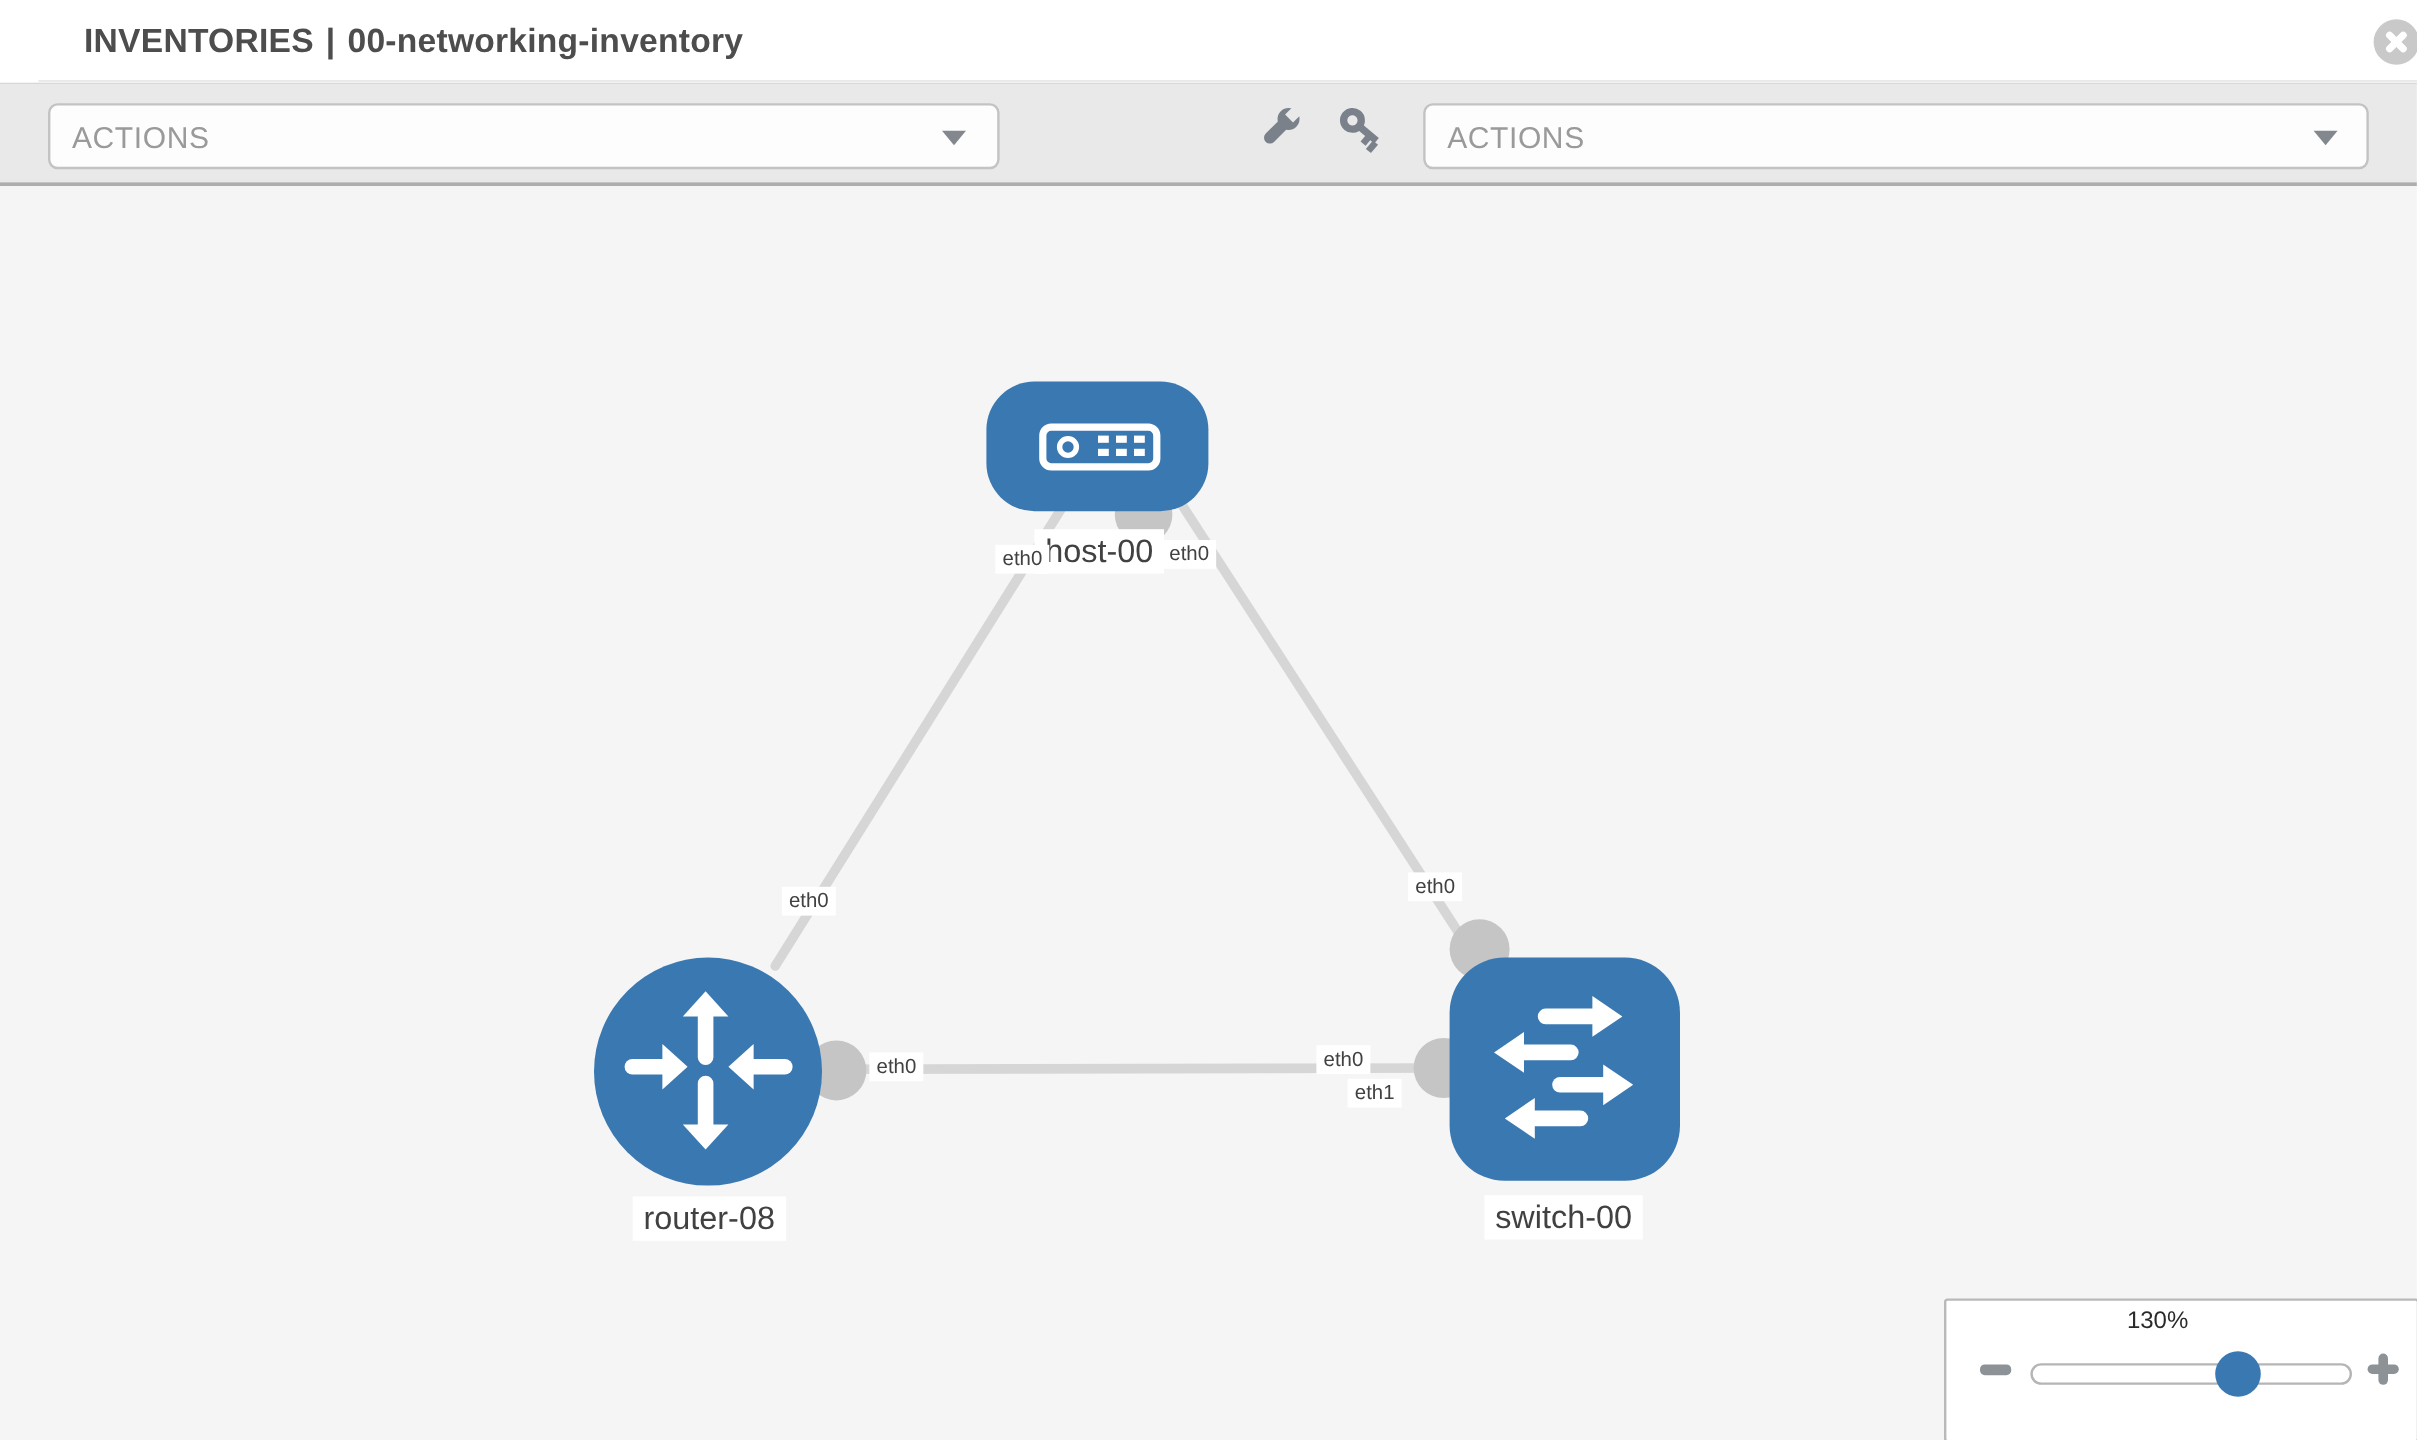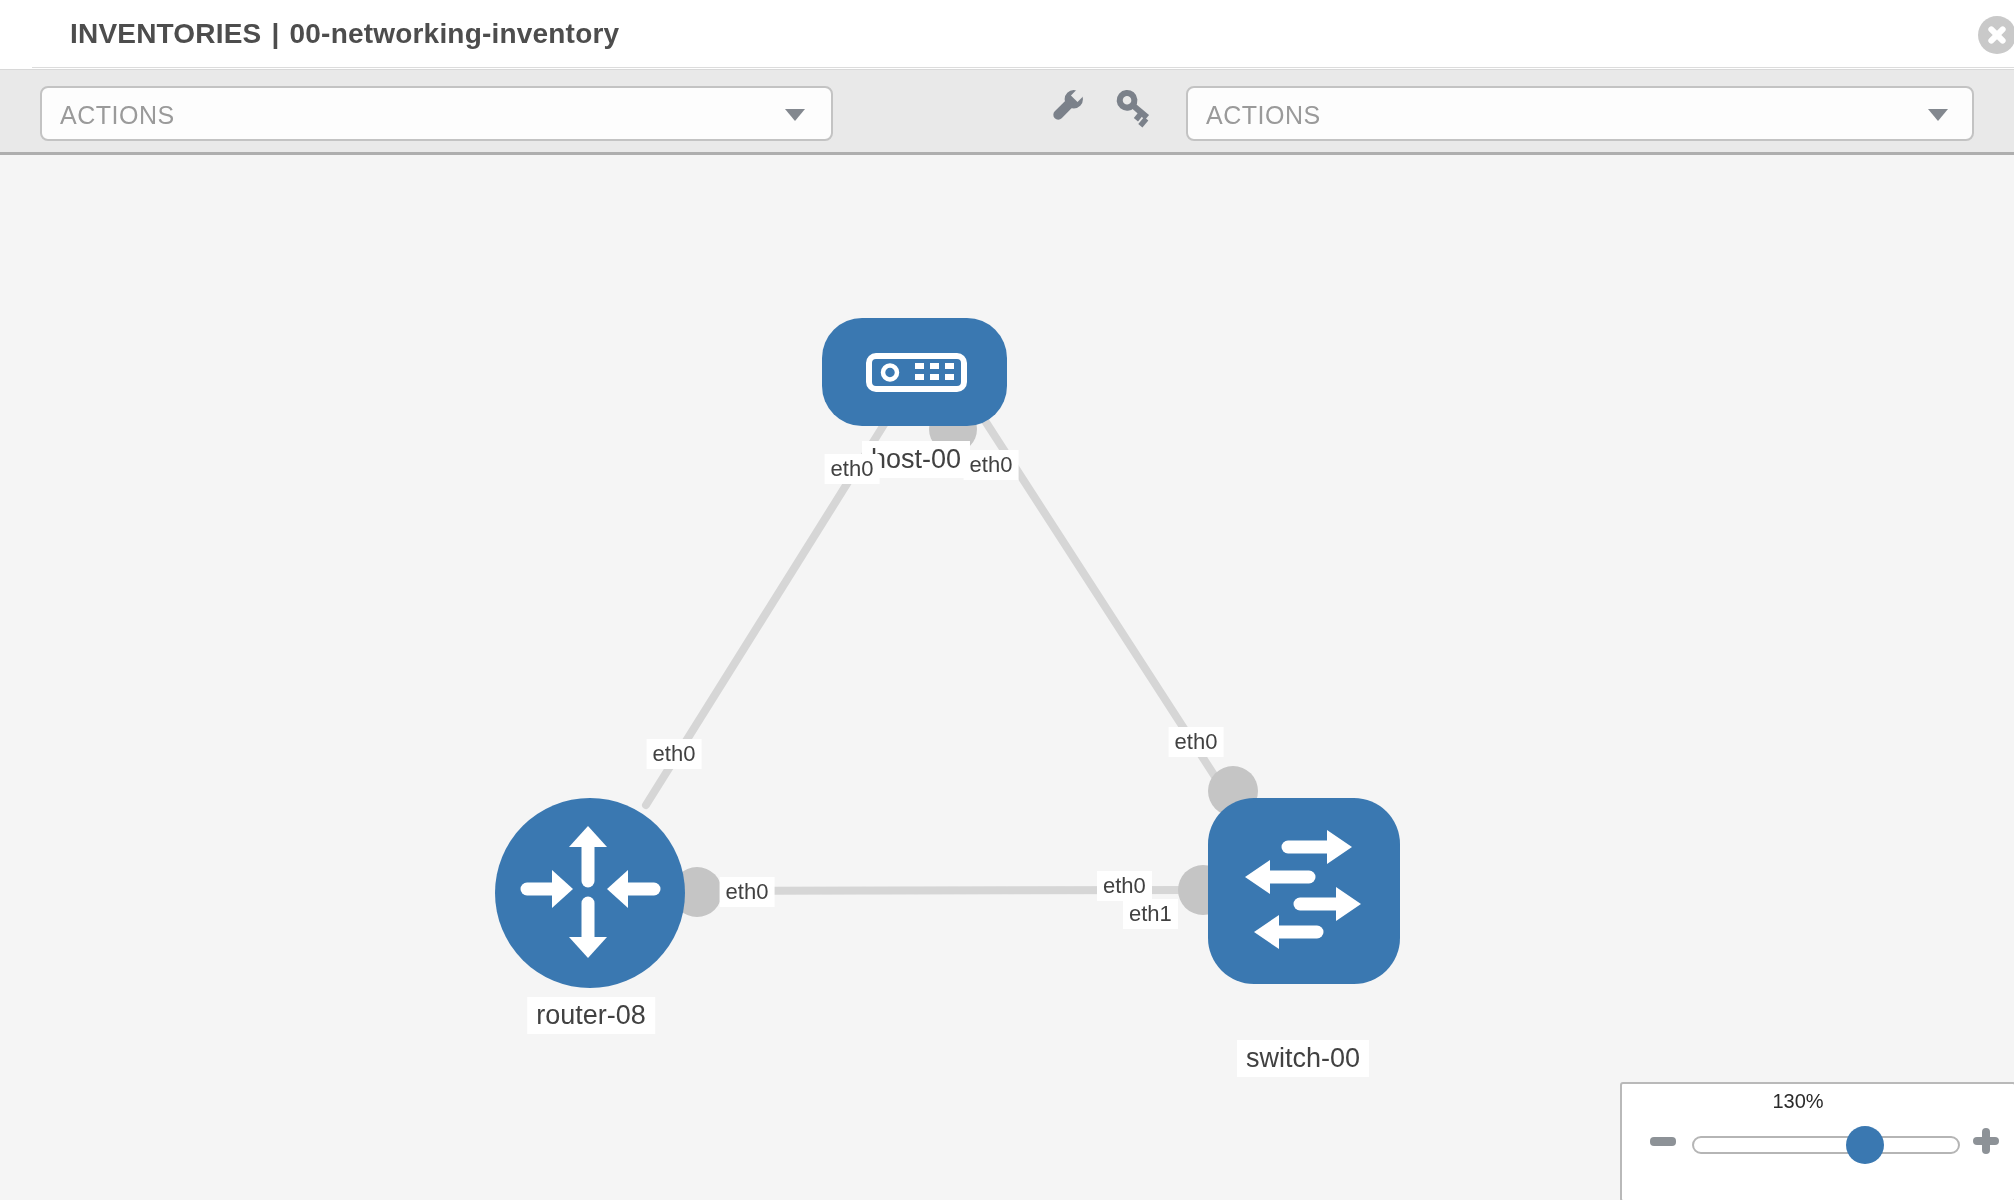--- a/index.html
+++ b/index.html
@@ -46,21 +46,21 @@
   .topo-svg { position:absolute; left:0; top:0; z-index:1; }
   .link { stroke:var(--link-gray); stroke-width:8; stroke-linecap:round; }
   .iface { fill:var(--iface-gray); }
   .node { fill:var(--node-blue); }
   .glyph-stroke { stroke:#ffffff; fill:none; stroke-linecap:round; }
   .glyph-fill { fill:#ffffff; }
 
   .chip { position:absolute; background:#ffffff; color:#414141; z-index:3;
     white-space:nowrap; }
   .node-chip { font-size:27px; padding:3px 9px; transform:translateX(-50%); }
-  .eth-chip  { font-size:22px; padding:2px 6px; }
+  .eth-chip  { font-size:17px; padding:2px 6px; }
   .eth-center { transform:translateX(-50%); }
 
   
   .zoom-panel { position:absolute; left:1620px; top:927px; width:396px; height:120px;
     background:#ffffff; border:2px solid #b9b9b9; border-radius:3px; z-index:5; }
   .zoom-level { position:absolute; left:0; right:40px; top:6px; text-align:center;
     font-size:20px; color:#2a2a2a; }
   .zoom-minus { position:absolute; left:28px; top:53px; width:26px; height:9px;
     border:none; border-radius:4px; background:#8d9297; cursor:pointer; }
   .zoom-plus { position:absolute; left:351px; top:44px; width:26px; height:26px;
@@ -169,21 +169,21 @@
         <line class="glyph-stroke" stroke-width="13" x1="1300" y1="749" x2="1336" y2="749"></line>
         <polygon class="glyph-fill" points="1361,749 1336,732 1336,766"></polygon>
         <line class="glyph-stroke" stroke-width="13" x1="1317" y1="777" x2="1279" y2="777"></line>
         <polygon class="glyph-fill" points="1254,777 1279,760 1279,794"></polygon>
       </g>
     </g>
   </svg>
 
   <div class="chip node-chip" style="left:916px; top:286px;">host-00</div>
   <div class="chip node-chip" style="left:591px; top:842px;">router-08</div>
-  <div class="chip node-chip" style="left:1303px; top:885px;">switch-00</div>
+  <div class="chip node-chip" style="left:1303px; top:841px;">switch-00</div>
 
   <div class="chip eth-chip eth-center" style="left:852px; top:299px;">eth0</div>
   <div class="chip eth-chip eth-center" style="left:991px; top:295px;">eth0</div>
   <div class="chip eth-chip eth-center" style="left:674px; top:584px;">eth0</div>
   <div class="chip eth-chip eth-center" style="left:1196px; top:572px;">eth0</div>
   <div class="chip eth-chip eth-center" style="left:747px; top:722px;">eth0</div>
   <div class="chip eth-chip" style="left:1097px; top:716px;">eth0</div>
   <div class="chip eth-chip" style="left:1123px; top:716px;margin-top:28px;">eth1</div>
 
   <div class="zoom-panel">

